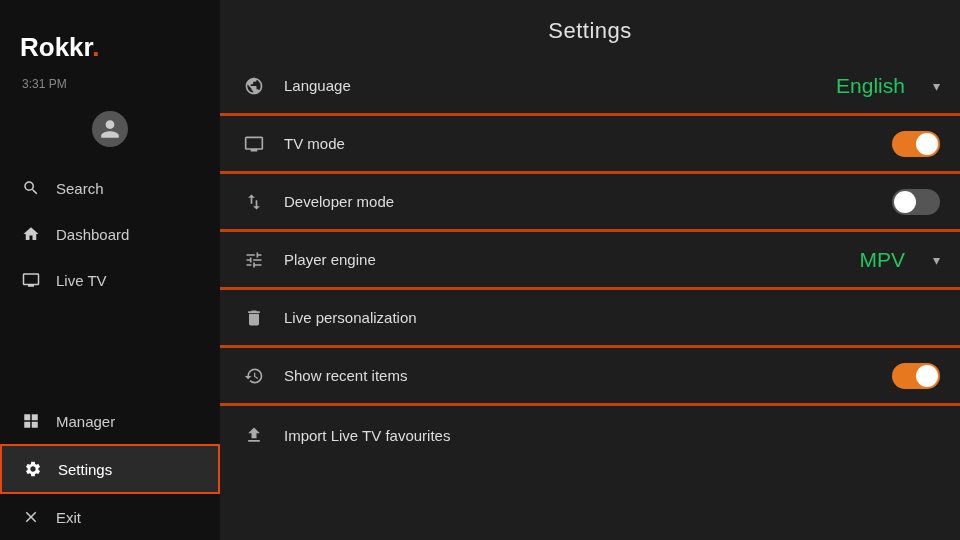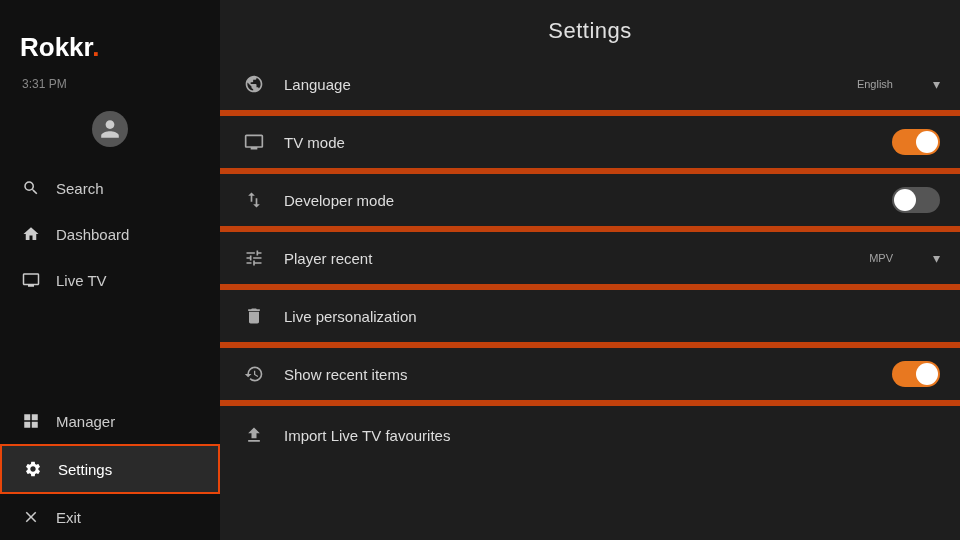--- a/index.html
+++ b/index.html
@@ -124,21 +124,21 @@
     .settings-list {
       flex: 1;
       overflow-y: auto;
     }
 
     .settings-item {
       display: flex;
       align-items: center;
       padding: 0 20px;
       height: 58px;
-      border-bottom: 6px solid #c2410c;
+      border-bottom: 3px solid #c2410c;
       gap: 16px;
       cursor: pointer;
     }
 
     .settings-item:last-child {
       border-bottom: none;
     }
 
     .settings-icon {
       width: 28px;
@@ -151,23 +151,23 @@
       justify-content: center;
     }
 
     .settings-label {
       flex: 1;
       font-size: 15px;
       color: #dddddd;
     }
 
     .settings-value {
-      font-size: 11px;
-      color: #a3a3a3;
-      margin-right: 24px;
+      font-size: 21px;
+      color: #22c55e;
+      margin-right: 12px;
     }
 
     .dropdown-arrow {
       color: #aaa;
       font-size: 14px;
     }
 
     
     .toggle {
       width: 48px;
@@ -327,21 +327,21 @@
         <div class="toggle-knob"></div>
       </div>
     </div>
 
     <div class="settings-item">
       <span class="settings-icon">
         <svg width="20" height="20" viewBox="0 0 24 24">
             <path d="M3 17v2h6v-2H3zM3 5v2h10V5H3zm10 16v-2h8v-2h-8v-2h-2v6h2zM7 9v2H3v2h4v2h2V9H7zm14 4v-2H11v2h10zm-6-4h2V7h4V5h-4V3h-2v6z"></path>
           </svg>
       </span>
-      <span class="settings-label">Player recent</span>
+      <span class="settings-label">Player engine</span>
       <span class="settings-value">MPV</span>
       <span class="dropdown-arrow">▾</span>
     </div>
 
     <div class="settings-item">
       <span class="settings-icon">
         <svg width="20" height="20" viewBox="0 0 24 24">
             <path d="M6 19c0 1.1.9 2 2 2h8c1.1 0 2-.9 2-2V7H6v12zM19 4h-3.5l-1-1h-5l-1 1H5v2h14V4z"></path>
           </svg>
       </span>

